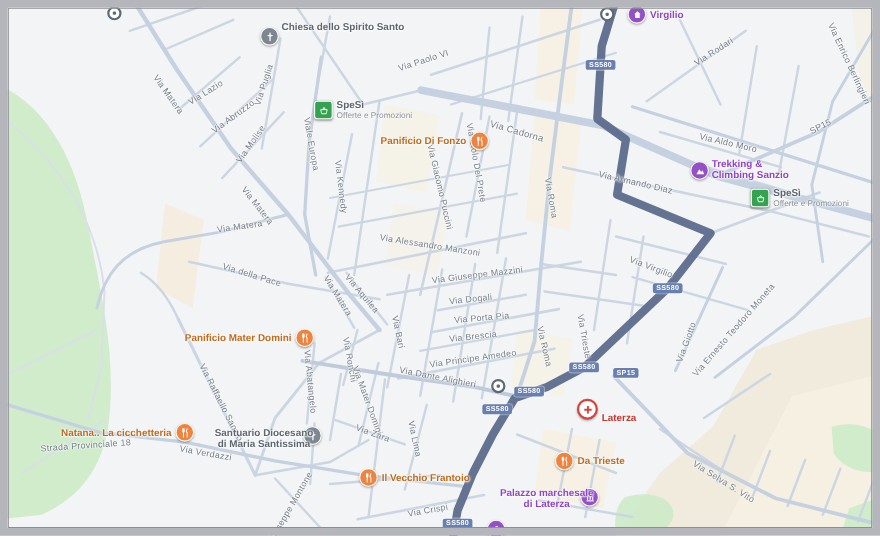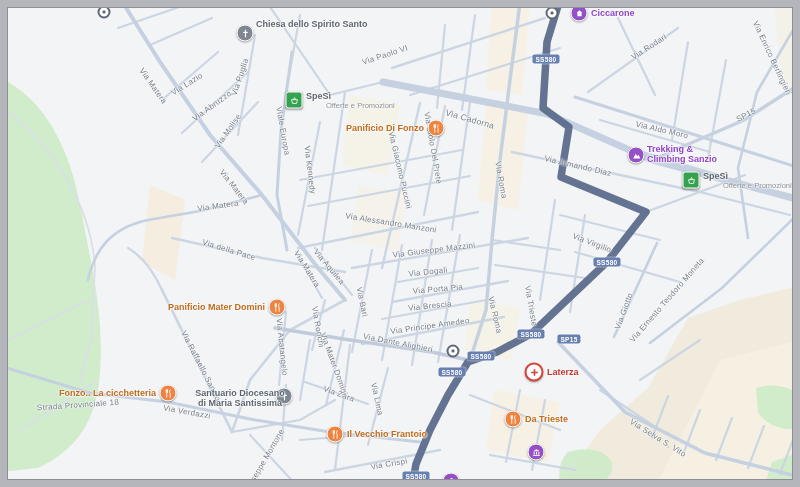--- a/index.html
+++ b/index.html
@@ -8,21 +8,21 @@
   #roadsvg{position:absolute;left:0;top:0;z-index:1;}
   .st{position:absolute;z-index:10;font-size:8px;letter-spacing:.3px;color:#747d89;white-space:nowrap;
       transform:translate(-50%,-50%) rotate(var(--r,0deg));
       text-shadow:0 0 2px #fff,0 0 2px #fff,0 0 3px #fff;}
   .st.big{font-size:8.5px;}
   .shield{position:absolute;z-index:12;background:#687fb2;color:#fff;font-size:6.5px;font-weight:bold;
       padding:1px 3px;border-radius:2px;transform:translate(-50%,-50%);letter-spacing:.3px;
       box-shadow:0 0 0 1px rgba(255,255,255,.35);}
   .poi{position:absolute;z-index:20;font-size:9px;font-weight:bold;white-space:nowrap;
       transform:translate(-50%,-50%);text-shadow:0 0 2px #fff,0 0 2px #fff,0 1px 2px #fff;}
-  .poi .sub{display:block;font-weight:normal;font-size:7.5px;color:#8a9097;margin-left:20px;}
+  .poi .sub{display:block;font-weight:normal;font-size:7.5px;color:#8a9097;}
   .poi.gray{color:#5d6670;}
   .poi.orange{color:#c06a1e;}
   .poi.purple{color:#9143c9;}
   .poi.red{color:#c5342e;}
   .poi.left{transform:translate(0,-50%);text-align:left;}
   .poi.right{transform:translate(-100%,-50%);text-align:right;}
   .pin{position:absolute;z-index:18;width:15px;height:15px;border-radius:50%;border:1.5px solid #fff;
       box-shadow:0 1px 2px rgba(0,0,0,.35);transform:translate(-50%,-50%);display:flex;align-items:center;justify-content:center;}
   .pin svg{width:10px;height:10px;display:block;}
   .pin::after{content:"";position:absolute;left:50%;top:100%;transform:translateX(-50%);
@@ -327,30 +327,33 @@
           <path d="M3.5 9.5c0-2 1-3 2.5-3s2.5 1 2.5 3z"></path>
         </g>
       </svg>
     </div>
 
   <div class="poi gray left" style="left:256px;top:24px">Chiesa dello Spirito Santo</div>
   <div class="poi gray left" style="left:306px;top:100px">
     <span>SpeSì</span>
     <span class="sub">Offerte e Promozioni</span></div>
   <div class="poi orange right" style="left:424px;top:128px">Panificio Di Fonzo</div>
-  <div class="poi purple left" style="left:591px;top:13px">Ciccarone</div>
+  <div class="poi purple left" style="left:591px;top:13px">Virgilio</div>
   <div class="poi purple left" style="left:647px;top:154px">
     <span>Trekking &amp;</span><br>
     <span>Climbing Sanzio</span></div>
   <div class="poi gray left" style="left:703px;top:180px">
     <span>SpeSì</span>
     <span class="sub">Offerte e Promozioni</span></div>
   <div class="poi orange right" style="left:265px;top:307px">Panificio Mater Domini</div>
-  <div class="poi orange right" style="left:156px;top:393px">Fonzo.. La cicchetteria</div>
+  <div class="poi orange right" style="left:156px;top:393px">Natana.. La cicchetteria</div>
   <div class="poi gray" style="left:240px;top:398px;text-align:center">
     <span>Santuario Diocesano</span><br>
     <span>di Maria Santissima</span></div>
   <div class="poi orange left" style="left:347px;top:434px">Il Vecchio Frantoio</div>
   <div class="poi orange left" style="left:525px;top:419px">Da Trieste</div>
-  <div class="poi red left" style="left:547px;top:372px">Laterza</div>
+  <div class="poi red left" style="left:547px;top:380px">Laterza</div>
+  <div class="poi purple" style="left:497px;top:453px;text-align:center">
+    <span>Palazzo marchesale</span><br>
+    <span>di Laterza</span></div>
 
   <div id="frame"></div>
 </div>
 
 </body></html>

